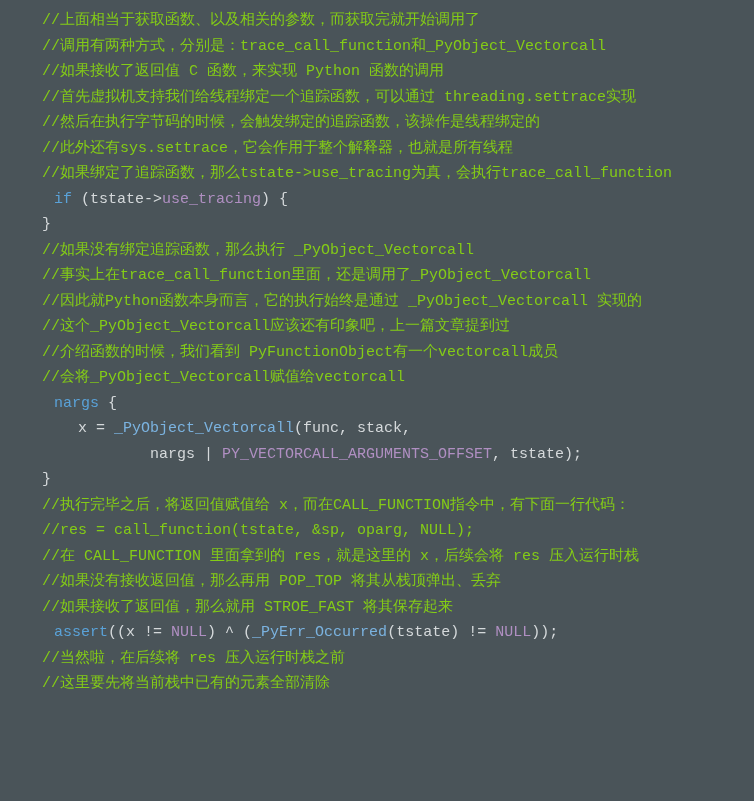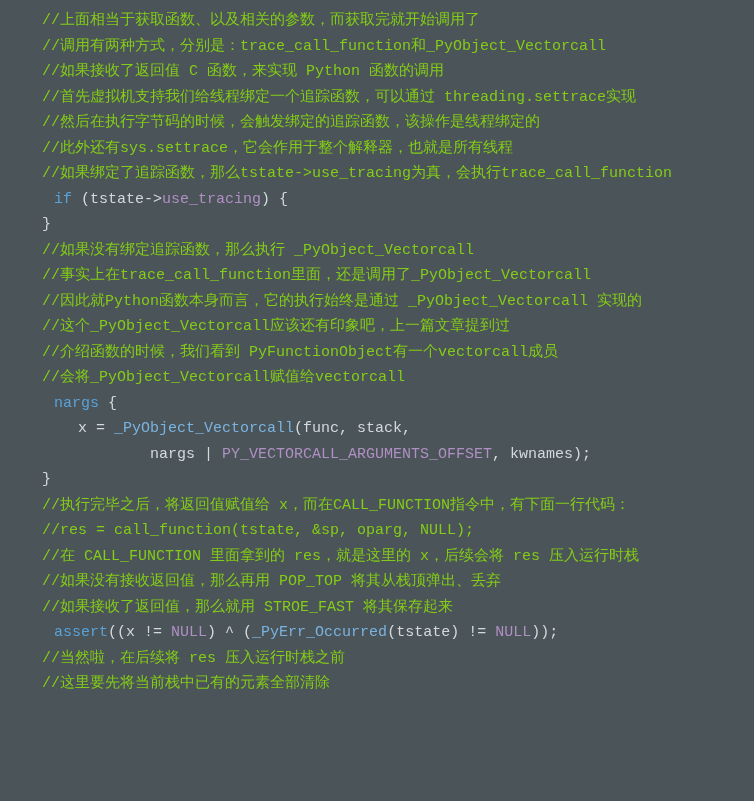--- a/index.html
+++ b/index.html
@@ -43,21 +43,21 @@
     <div class="line"><span class="keyword">if</span><span class="punct"> (</span><span class="ident">tstate</span><span class="arrow">-&gt;</span><span class="member">use_tracing</span><span class="punct">) {</span></div>
     <div class="line"><span class="punct">}</span></div>
     <div class="line"><span class="comment">//如果没有绑定追踪函数，那么执行 _PyObject_Vectorcall</span></div>
     <div class="line"><span class="comment">//事实上在trace_call_function里面，还是调用了_PyObject_Vectorcall</span></div>
     <div class="line"><span class="comment">//因此就Python函数本身而言，它的执行始终是通过 _PyObject_Vectorcall 实现的</span></div>
     <div class="line"><span class="comment">//这个_PyObject_Vectorcall应该还有印象吧，上一篇文章提到过</span></div>
     <div class="line"><span class="comment">//介绍函数的时候，我们看到 PyFunctionObject有一个vectorcall成员</span></div>
     <div class="line"><span class="comment">//会将_PyObject_Vectorcall赋值给vectorcall</span></div>
     <div class="line"><span class="keyword">nargs</span><span class="punct"> {</span></div>
     <div class="line"><span class="ident">    x </span><span class="punct">= </span><span class="func">_PyObject_Vectorcall</span><span class="punct">(</span><span class="ident">func, stack,</span></div>
-    <div class="line"><span class="ident">            nargs </span><span class="punct">| </span><span class="const">PY_VECTORCALL_ARGUMENTS_OFFSET</span><span class="ident">, kwnames</span><span class="punct">);</span></div>
+    <div class="line"><span class="ident">            nargs </span><span class="punct">| </span><span class="const">PY_VECTORCALL_ARGUMENTS_OFFSET</span><span class="ident">, tstate</span><span class="punct">);</span></div>
     <div class="line"><span class="punct">}</span></div>
     <div class="line"><span class="comment">//执行完毕之后，将返回值赋值给 x，而在CALL_FUNCTION指令中，有下面一行代码：</span></div>
     <div class="line"><span class="comment">//res = call_function(tstate, &amp;sp, oparg, NULL);</span></div>
     <div class="line"><span class="comment">//在 CALL_FUNCTION 里面拿到的 res，就是这里的 x，后续会将 res 压入运行时栈</span></div>
     <div class="line"><span class="comment">//如果没有接收返回值，那么再用 POP_TOP 将其从栈顶弹出、丢弃</span></div>
     <div class="line"><span class="comment">//如果接收了返回值，那么就用 STROE_FAST 将其保存起来</span></div>
     <div class="line"><span class="keyword">assert</span><span class="punct">((</span><span class="ident">x </span><span class="punct">!= </span><span class="const">NULL</span><span class="punct">) ^ (</span><span class="func">_PyErr_Occurred</span><span class="punct">(</span><span class="ident">tstate</span><span class="punct">) != </span><span class="const">NULL</span><span class="punct">));</span></div>
     <div class="line"><span class="comment"></span></div>
     <div class="line"><span class="comment">//当然啦，在后续将 res 压入运行时栈之前</span></div>
     <div class="line"><span class="comment">//这里要先将当前栈中已有的元素全部清除</span></div>

